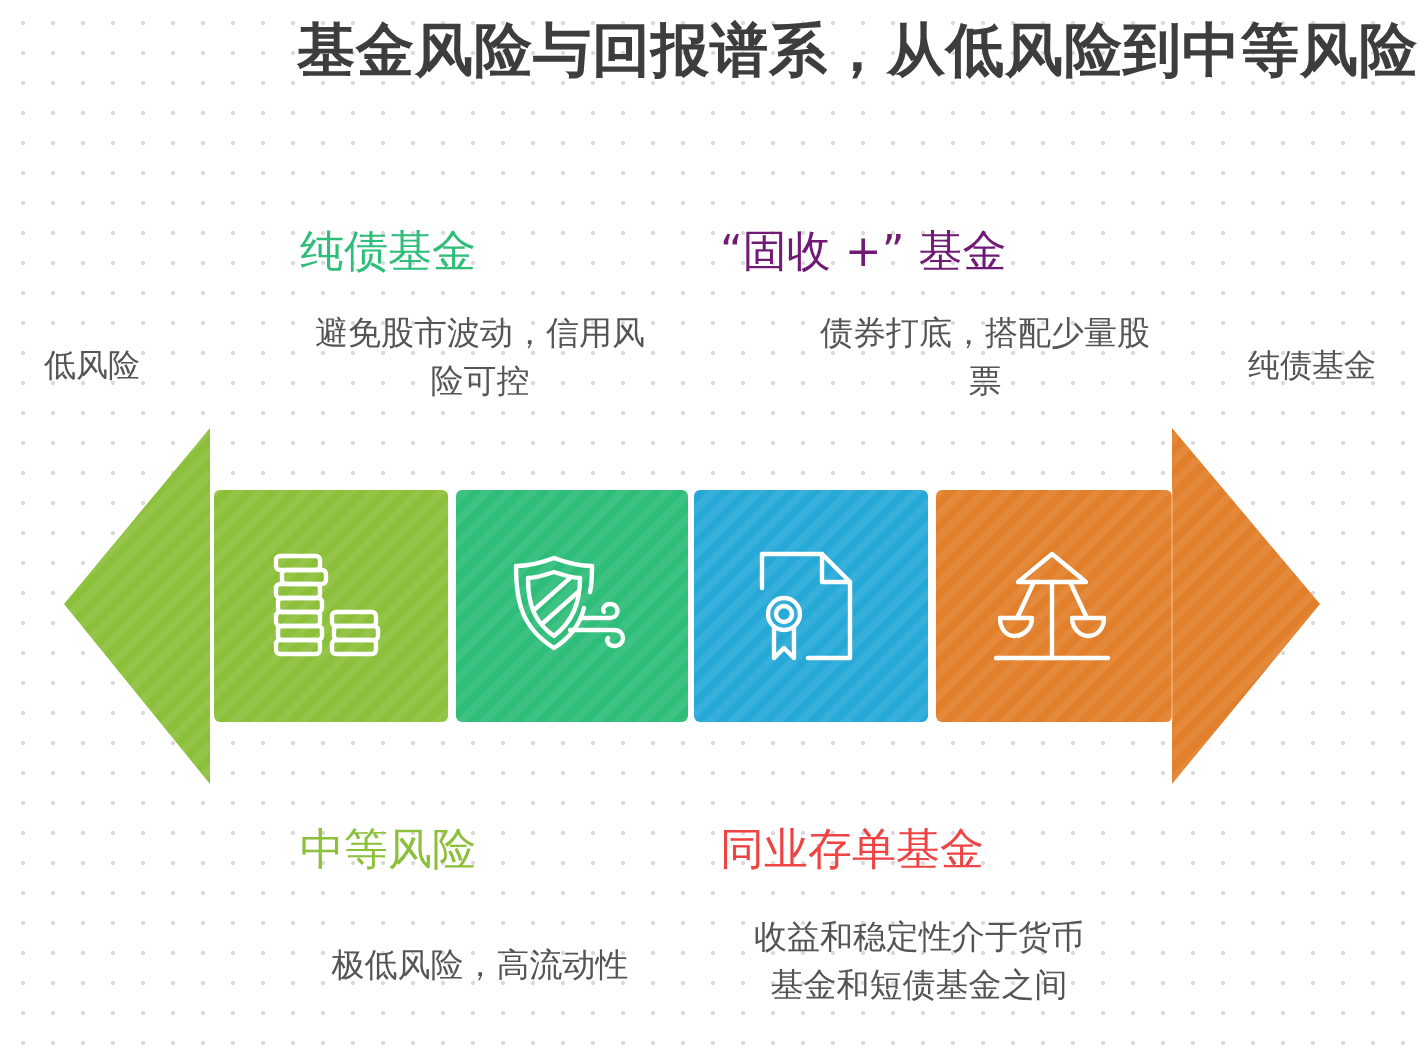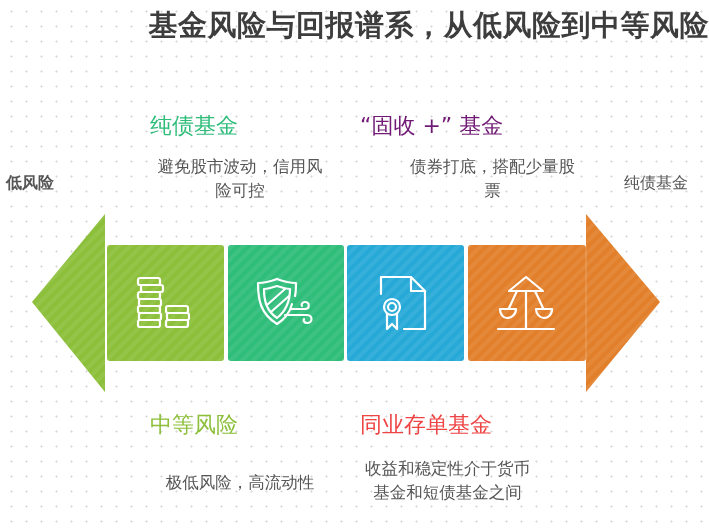--- a/index.html
+++ b/index.html
@@ -12,21 +12,21 @@
   .head{position:absolute;font-size:22px;font-weight:normal;text-align:left;}
   .desc{position:absolute;font-size:16.5px;color:#555;text-align:center;line-height:24px;}
   svg.arrow{position:absolute;left:0;top:0;}
   .icon{position:absolute;}
 </style>
 </head>
 <body>
 
 <div class="title">基金风险与回报谱系，从低风险到中等风险</div>
 
-<div class="side" style="left:6px;top:173px;font-weight:bold;">低风险</div>
+<div class="side" style="left:22px;top:173px;">低风险</div>
 <div class="side" style="left:624px;top:173px;">纯债基金</div>
 
 <svg class="arrow" width="709" height="529">
   <defs>
     <pattern id="stripes" width="8" height="8" patternUnits="userSpaceOnUse" patternTransform="rotate(45)">
       <rect width="4" height="8" fill="rgba(255,255,255,0.07)"></rect>
     </pattern>
   </defs>
 
   <polygon points="105,214 105,392 32,302" fill="#8cbf3a"></polygon>
@@ -95,13 +95,13 @@
 <div class="head" style="left:150px;top:111px;width:180px;color:#2fbd7a;">纯债基金</div>
 <div class="desc" style="left:150px;top:155px;width:180px;">避免股市波动，信用风险可控</div>
 
 <div class="head" style="left:360px;top:111px;width:180px;color:#701a75;">“固收 +” 基金</div>
 <div class="desc" style="left:365px;top:155px;width:175px;margin-left:40px;">债券打底，搭配少量股票</div>
 
 <div class="head" style="left:150px;top:410px;width:180px;color:#8cbf3a;">中等风险</div>
 <div class="desc" style="left:140px;top:471px;width:200px;">极低风险，高流动性</div>
 
 <div class="head" style="left:360px;top:410px;width:190px;color:#ef4444;">同业存单基金</div>
-<div class="desc" style="left:360px;top:457px;width:175px;">收益和稳定性介于货币基金和短债基金之间</div>
+<div class="desc" style="left:372px;top:457px;width:175px;">收益和稳定性介于货币基金和短债基金之间</div>
 
 </body></html>

